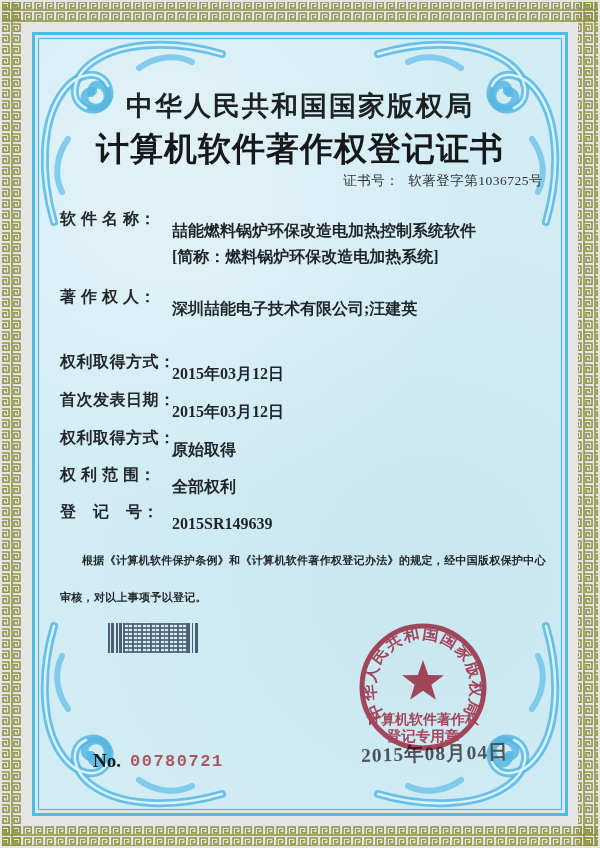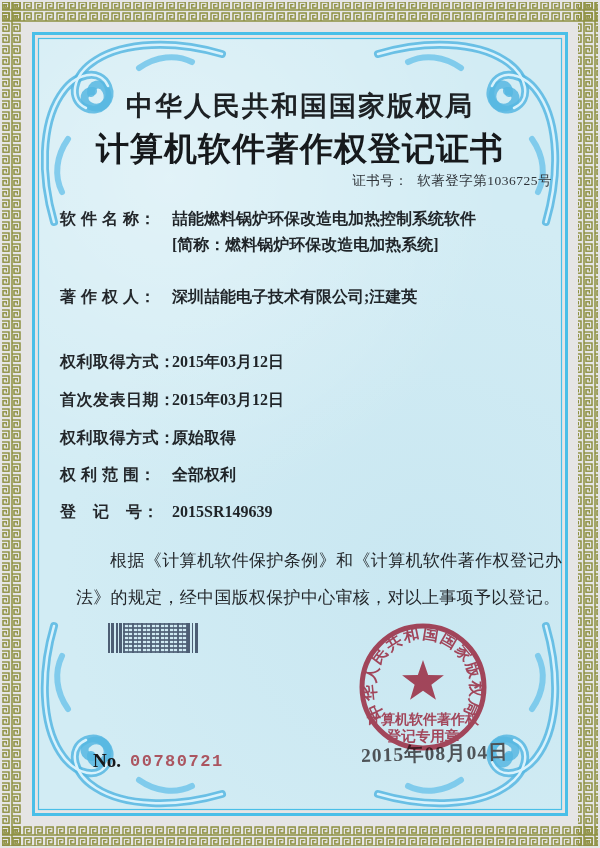--- a/index.html
+++ b/index.html
@@ -20,36 +20,36 @@
   .content{position:absolute;left:0;top:0;width:600px;height:848px;z-index:3;color:#22262a;}
   .authority{
     position:absolute;left:0;top:88px;width:100%;text-align:center;
     font-size:27px;font-weight:bold;letter-spacing:2px;color:#1d2124;
   }
   .cert-title{
     position:absolute;left:0;top:127px;width:100%;text-align:center;
     font-size:33px;font-weight:bold;letter-spacing:1px;color:#16191c;
   }
   .cert-no{
-    position:absolute;right:48px;top:172px;font-size:13.5px;color:#2e3338;
+    position:absolute;right:57px;top:172px;font-size:13.5px;color:#2e3338;
     letter-spacing:.5px;
     margin-left:8px;
   }
   .cert-no .v{margin-left:9px;}
   .row{position:absolute;left:60px;font-size:16px;line-height:26px;}
   .row .lbl{
     position:absolute;left:0;top:0;width:118px;font-weight:600;color:#23272b;
     letter-spacing:.5px;white-space:nowrap;
   }
-  .row .val{position:absolute;left:112px;top:0;width:380px;font-weight:600;color:#1f2428;white-space:nowrap;}
+  .row .val{position:absolute;left:112px;top:12px;width:380px;font-weight:600;color:#1f2428;white-space:nowrap;}
   .row .val div{white-space:nowrap;}
   .statement{
-    position:absolute;left:76px;top:542px;width:486px;
-    font-size:17px;line-height:37px;text-indent:2em;color:#23272b;
-    text-align:justify;letter-spacing:.3px;font-weight:400;
+    position:absolute;left:60px;top:542px;width:486px;
+    font-size:11px;line-height:37px;text-indent:2em;color:#23272b;
+    text-align:justify;letter-spacing:.3px;font-weight:700;
   }
   .barcode{
     position:absolute;left:108px;top:623px;width:92px;height:30px;display:flex;
   }
   .bc-l{width:15px;height:100%;
     background:repeating-linear-gradient(90deg,#4d5e74 0 2px,rgba(0,0,0,0) 2px 3px,#4d5e74 3px 6px,rgba(0,0,0,0) 6px 8px);}
   .bc-m{flex:1;height:100%;
     background:
       repeating-linear-gradient(0deg,rgba(77,94,116,.85) 0 2px,rgba(0,0,0,0) 2px 4px),
       repeating-linear-gradient(90deg,rgba(77,94,116,.9) 0 2px,rgba(0,0,0,0) 2px 5px,rgba(77,94,116,.7) 5px 6px,rgba(0,0,0,0) 6px 9px);}

